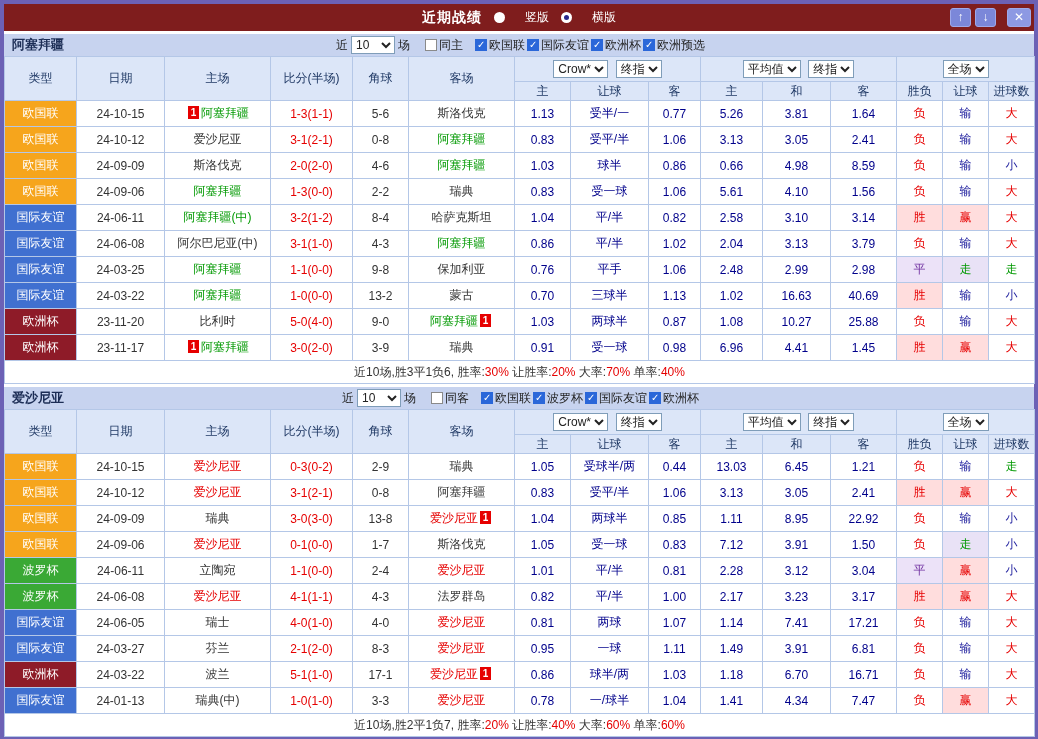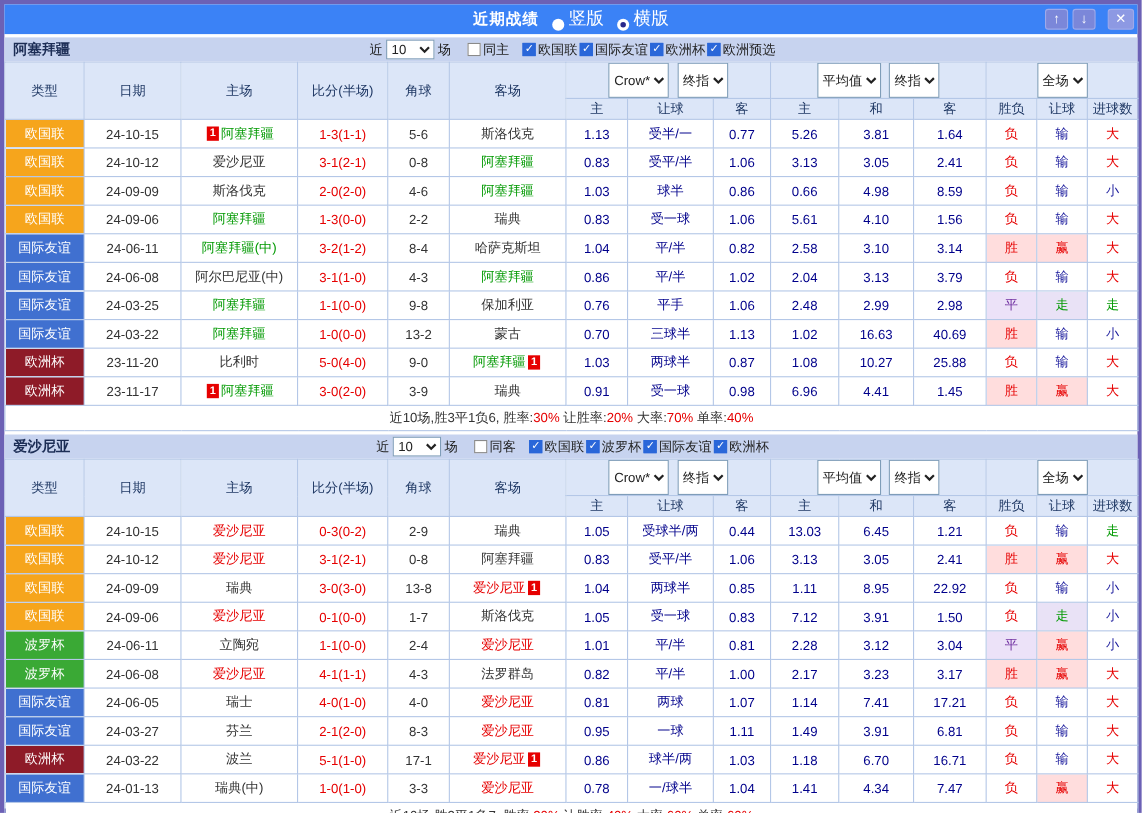--- a/index.html
+++ b/index.html
@@ -2,38 +2,38 @@
 <html><head>
 <meta charset="utf-8">
 <style>
   *{box-sizing:border-box}
   html,body{margin:0;padding:0}
   body{width:1038px;height:739px;overflow:hidden;background:#fff;
        font-family:"Liberation Sans","DejaVu Sans",sans-serif;font-size:12px;color:#333}
   .frame{width:1038px;height:739px;border:4px solid #6c61b5;background:#fff}
 
   
-  .titlebar{height:27px;background:#3b82f6;position:relative;display:flex;align-items:center;color:#fff}
+  .titlebar{height:27px;background:#7f1d1d;position:relative;display:flex;align-items:center;color:#fff}
   .tb-center{position:absolute;left:0;right:0;display:flex;justify-content:center;align-items:center;gap:12px;pointer-events:none}
   .tb-center>*{pointer-events:auto}
   .tb-title{font-weight:bold;font-size:14px;letter-spacing:1px}
-  .radio-opt{display:inline-flex;align-items:flex-end;gap:4px;font-size:16px;cursor:pointer}
+  .radio-opt{display:inline-flex;align-items:center;gap:20px;font-size:12px;cursor:pointer}
   .radio{width:11px;height:11px;border-radius:50%;background:#fff;position:relative;display:inline-block}
   .radio.sel::after{content:"";position:absolute;left:3px;top:3px;width:5px;height:5px;border-radius:50%;background:#28288c}
   .tb-buttons{margin-left:auto;display:flex;align-items:center;gap:4px;padding-right:3px;z-index:2}
   .tb-btn{width:21px;height:19px;background:#7b87d9;border:1px solid #9ea9ea;border-radius:3px;
           color:#fff;font-size:12px;line-height:16px;text-align:center;cursor:pointer;user-select:none}
   .tb-btn.close{margin-left:7px;width:24px;background:#8d99e3}
 
   
   .teambar{height:22px;background:#c7d3ef;position:relative;display:flex;align-items:center;justify-content:center;margin-top:3px}
   .team-name{position:absolute;left:8px;font-size:13px;font-weight:bold;color:#1c2d55}
   .filterbar{display:flex;align-items:center;font-size:12px;color:#222}
   .filterbar .lbl{margin:0 3px}
-  select{font-size:12px;height:32px;border:1px solid #7f9db9;background:#fff;padding:0;color:#222}
+  select{font-size:12px;height:18px;border:1px solid #7f9db9;background:#fff;padding:0;color:#222}
   .count-select{width:44px;height:18px}
   .ck-item{display:inline-flex;align-items:center;gap:2px;cursor:pointer}
   .same-ck{margin-left:12px}
   .comp-wrap{margin-left:10px;display:inline-flex;align-items:center}
   .comp-wrap .ck-item{margin-left:2px}
   .cb{width:12px;height:12px;display:inline-block;background:#fff;border:1px solid #8a8a8a;position:relative}
   .cb.checked{background:#2a67d9;border-color:#2a67d9}
   .cb.checked::after{content:"\2713";position:absolute;left:1px;top:-1px;color:#fff;font-size:10px;font-weight:bold}
 
   

